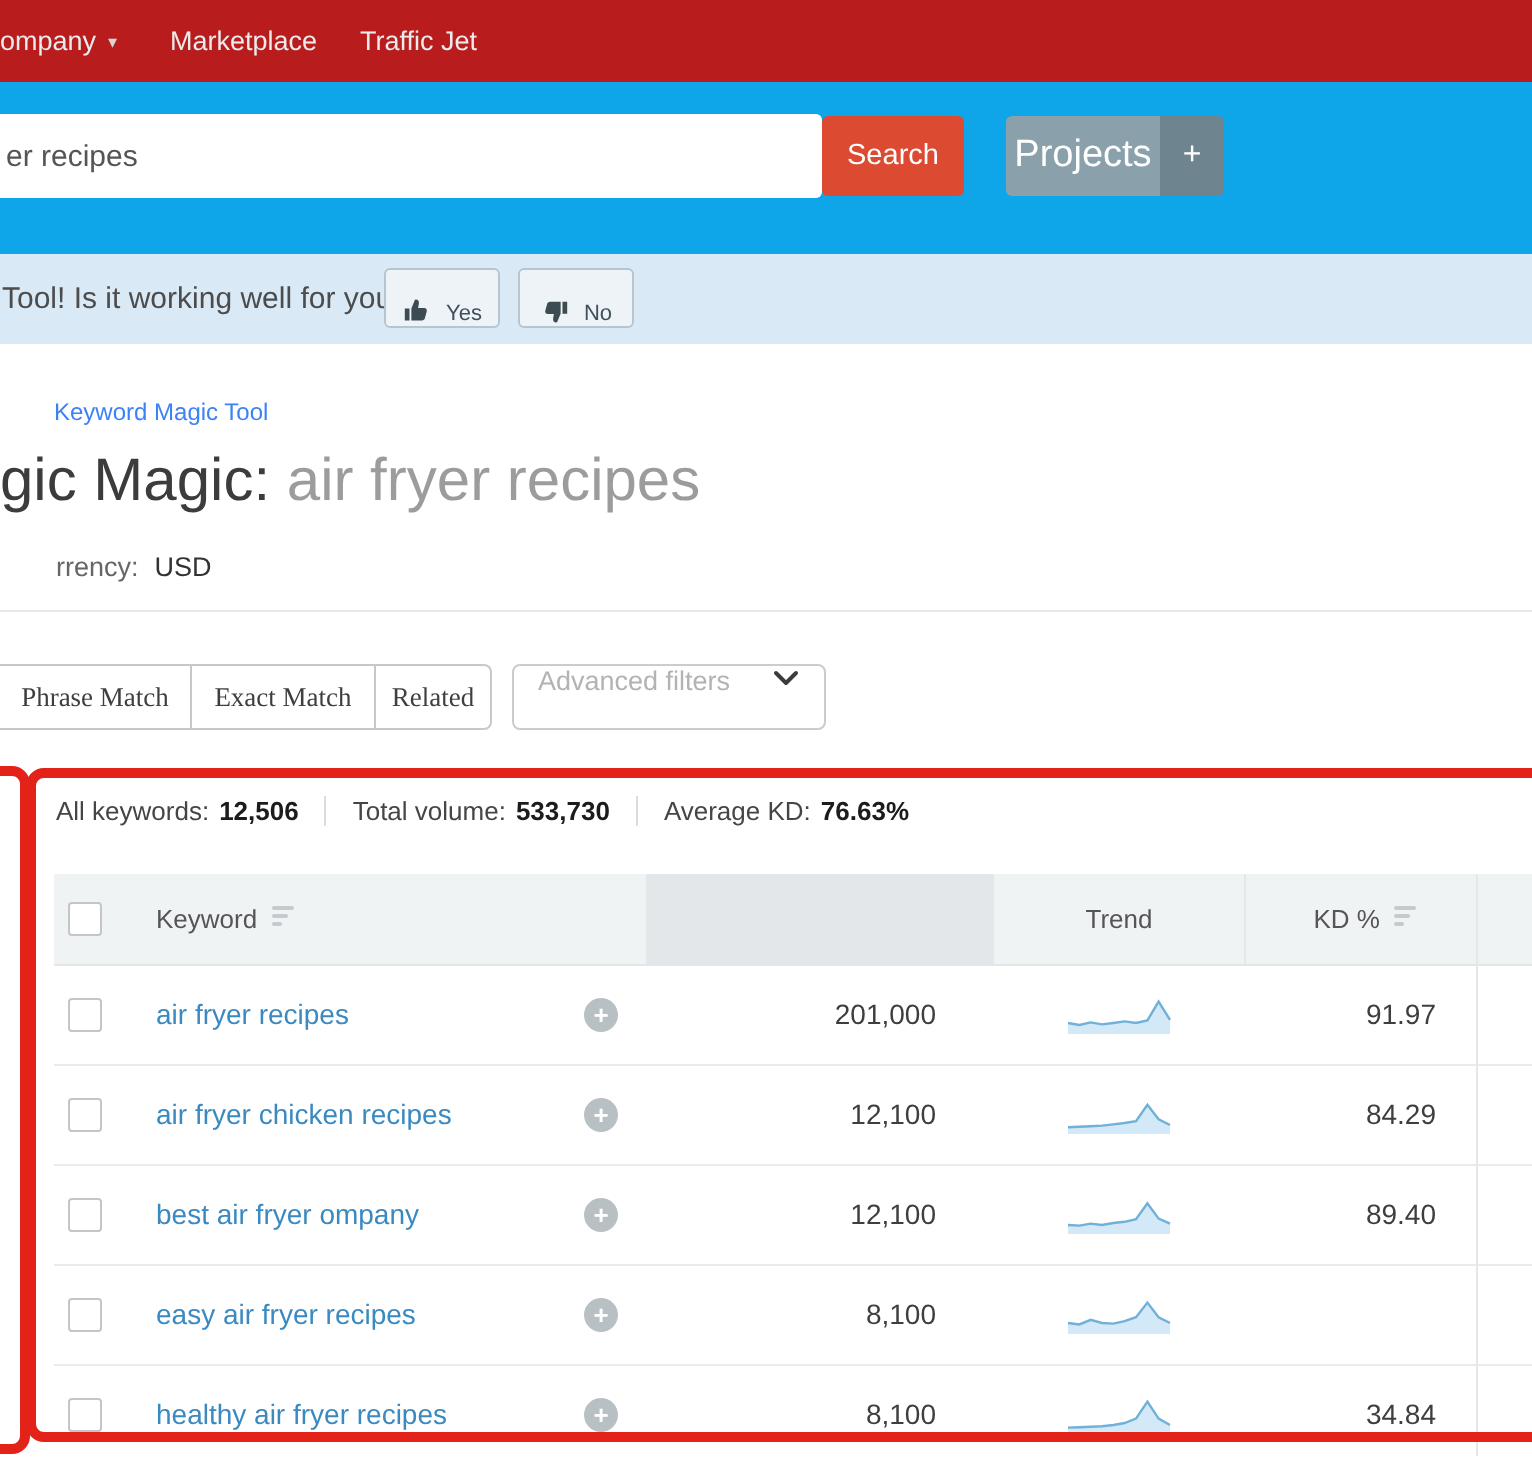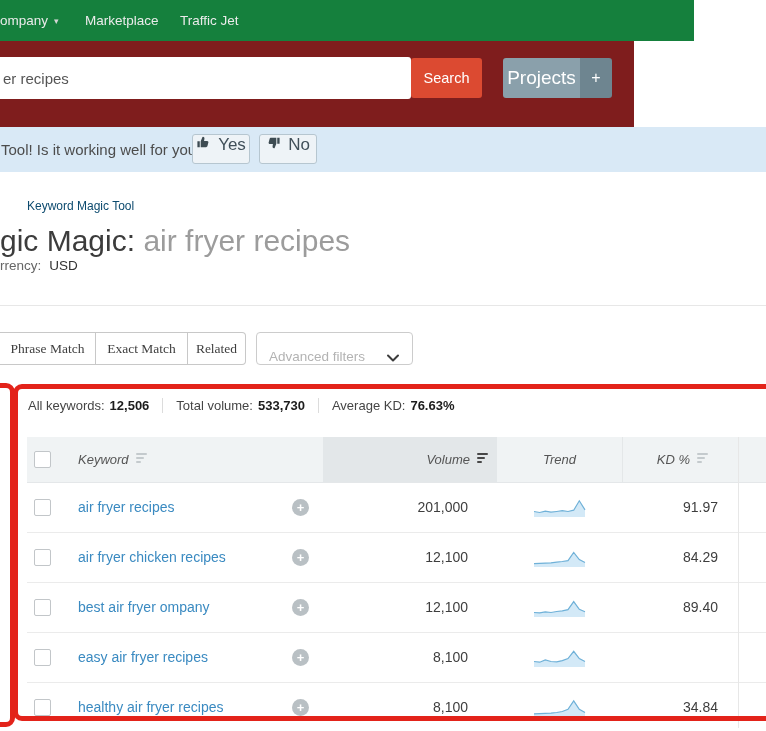--- a/index.html
+++ b/index.html
@@ -1,79 +1,79 @@
 <!DOCTYPE html>
 <html><head>
 <meta charset="utf-8">
 <style>
   html,body{margin:0;padding:0;background:#ffffff;}
   #screen{position:relative;width:766px;height:731px;overflow:hidden;background:#ffffff;
           font-family:"Liberation Sans","DejaVu Sans",sans-serif;-webkit-font-smoothing:antialiased;}
 
   
-  .navbar{position:absolute;left:0;top:0;width:694px;height:41px;background:#15803d;}
+  .navbar{position:absolute;left:0;top:0;width:766px;height:41px;background:#b91c1c;}
   .nav-item{position:absolute;top:0;height:41px;line-height:41px;color:#ebebeb;font-size:13.5px;cursor:pointer;}
   .nav-company{left:0;}
   .nav-marketplace{left:85px;}
   .nav-trafficjet{left:180px;}
   .nav-caret{font-size:9px;color:#d6d6d6;margin-left:6px;position:relative;top:-1px;}
 
   
-  .search-band{position:absolute;left:0;top:41px;width:634px;height:86px;background:#7f1d1d;}
+  .search-band{position:absolute;left:0;top:41px;width:766px;height:86px;background:#0ea5e9;}
   .search-input{position:absolute;left:0;top:16px;width:408px;height:42px;background:#ffffff;border:0;
                 font-family:inherit;font-size:15px;color:#555;padding:0 0 0 3px;outline:none;border-radius:0 3px 3px 0;}
   .search-btn{position:absolute;left:411px;top:17px;width:71px;height:40px;background:#dc4a31;border:0;border-radius:3px;
               color:#fff;font-family:inherit;font-size:14.5px;cursor:pointer;}
   .projects-group{position:absolute;left:503px;top:17px;height:40px;display:flex;border-radius:3px;overflow:hidden;cursor:pointer;}
   .projects-main{width:77px;height:40px;line-height:40px;text-align:center;background:#8aa0ab;color:#fff;font-size:19px;}
   .projects-add{width:32px;height:40px;line-height:40px;text-align:center;background:#6e8590;color:#fff;font-size:16px;}
 
   
   .banner{position:absolute;left:0;top:127px;width:766px;height:45px;background:#d9e9f6;}
   .banner-msg{position:absolute;left:1px;top:0;height:45px;line-height:45px;font-size:15px;color:#4c4c4c;}
   .fb-btn{position:absolute;top:7px;height:30px;background:#eef3f7;border:1px solid #b6c6d0;border-radius:3px;
-          display:flex;align-items:flex-start;justify-content:center;gap:7px;cursor:pointer;box-sizing:border-box;
-          font-size:17px;color:#41505a;}
+          display:flex;align-items:flex-end;justify-content:center;gap:7px;cursor:pointer;box-sizing:border-box;
+          font-size:11px;color:#41505a;}
   .fb-yes{left:192px;width:58px;}
   .fb-no{left:259px;width:58px;}
   .fb-btn svg{display:block;}
 
   
-  .breadcrumb{position:absolute;left:27px;top:199px;font-size:12px;color:#0c4a6e;}
+  .breadcrumb{position:absolute;left:27px;top:199px;font-size:12px;color:#3b82f6;}
   .page-title{position:absolute;left:0;top:222px;font-size:30px;line-height:38px;white-space:nowrap;}
   .title-prefix{color:#3c3c3c;}
   .title-keyword{color:#9c9c9c;}
-  .currency-row{position:absolute;left:0;top:258px;font-size:13.5px;color:#666;}
+  .currency-row{position:absolute;left:0;top:276px;font-size:13.5px;color:#666;padding-left:28px;}
   .currency-value{color:#333;margin-left:8px;}
   .hdiv{position:absolute;left:0;top:305px;width:766px;height:1px;background:#e7e7e7;}
 
   
   .tab-group{position:absolute;left:0;top:332px;height:33px;display:flex;border:1px solid #c8c8c8;border-left:0;
              border-radius:0 4px 4px 0;box-sizing:border-box;background:#fff;}
   .tab{height:31px;line-height:31px;text-align:center;font-size:13.5px;color:#3f3f3f;cursor:pointer;border-left:1px solid #c8c8c8;font-family:Liberation Serif, serif;}
   .tab:first-child{border-left:0;}
   .tab-0{width:95px;}.tab-1{width:91px;}.tab-2{width:57px;}
   .adv-filters{position:absolute;left:256px;top:332px;width:157px;height:33px;border:1px solid #cccccc;border-radius:4px;
-               box-sizing:border-box;background:#fff;cursor:pointer;display:flex;align-items:flex-end;}
+               box-sizing:border-box;background:#fff;cursor:pointer;display:flex;align-items:flex-start;}
   .adv-label{margin-left:12px;font-size:13.5px;color:#b3b3b3;flex:1;}
   .adv-chevron{margin-right:12px;}
 
   
   .anno{position:absolute;border:5px solid #e3231a;border-radius:9px;pointer-events:none;z-index:6;}
   .anno-left{left:-19px;top:383px;width:24px;height:334px;}
   .anno-main{left:13px;top:384px;width:790px;height:327px;}
 
   
   .stats{position:absolute;left:28px;top:395px;height:20px;display:flex;align-items:center;gap:13px;font-size:13px;color:#454545;}
   .stat-val{font-weight:bold;color:#1c1c1c;margin-left:5px;}
   .stat-div{width:1px;height:15px;background:#dcdcdc;}
 
   
   .kw-table{position:absolute;left:27px;top:437px;width:739px;}
-  .t-head{position:relative;height:45px;background:#f0f3f4;border-bottom:1px solid #e4e7e9;font-size:13px;color:#555;font-style:italic;}
+  .t-head{position:relative;height:45px;background:#f0f3f4;border-bottom:1px solid #e4e7e9;font-size:13px;color:#555;}
   .vol-cell{position:absolute;left:296px;top:0;width:174px;height:45px;background:#e3e7e9;}
   .head-sep{position:absolute;top:0;width:1px;height:45px;background:#e4e7e8;}
   .h-label{position:absolute;top:0;height:45px;line-height:45px;}
   .h-keyword{left:51px;}
   .h-volume{right:278px;}  
   .h-trend{left:470px;width:125px;text-align:center;}
   .h-kd{right:58px;}       
   .sort-icon{display:inline-block;vertical-align:middle;margin-left:7px;margin-top:-3px;cursor:pointer;}
   .sort-icon i{display:block;height:2px;margin-bottom:2px;border-radius:1px;}
   .sort-icon i:nth-child(1){width:11px;}
@@ -164,23 +164,20 @@
     <span><span>Average KD:</span><span class="stat-val">76.63%</span></span>
   </div>
 
   <div class="kw-table">
     <div class="t-head">
       <span class="cbx"></span>
       <div class="vol-cell"></div>
       <span class="h-label h-keyword">
         <span>Keyword</span><span class="sort-icon sort-light"><i></i><i></i><i></i></span>
       </span>
-      <span class="h-label h-volume">
-        <span>Volume</span><span class="sort-icon sort-dark"><i></i><i></i><i></i></span>
-      </span>
       <span class="h-label h-kd">
         <span>KD %</span><span class="sort-icon sort-light"><i></i><i></i><i></i></span>
       </span>
       <span class="h-label h-trend">Trend</span>
       <span class="head-sep" style="left:595px"></span>
     </div>
 
     <div class="t-row">
       <span class="cbx"></span>
       <span class="kw-link">air fryer recipes</span>

